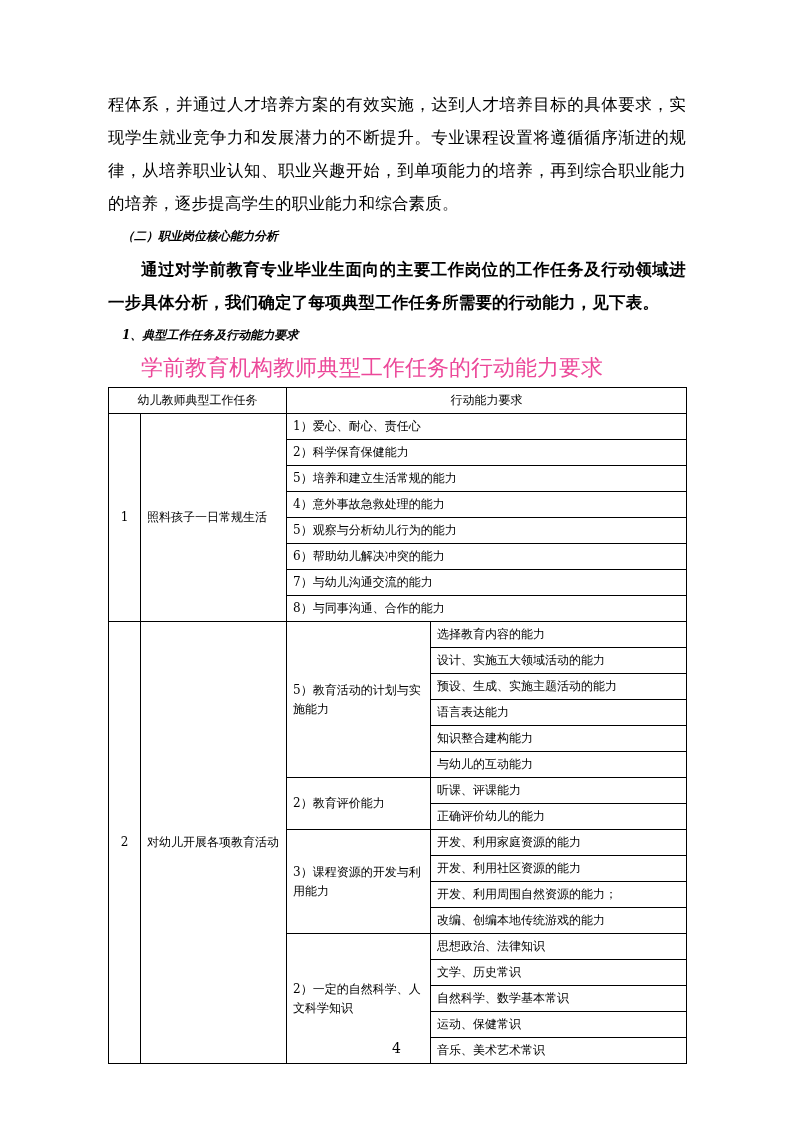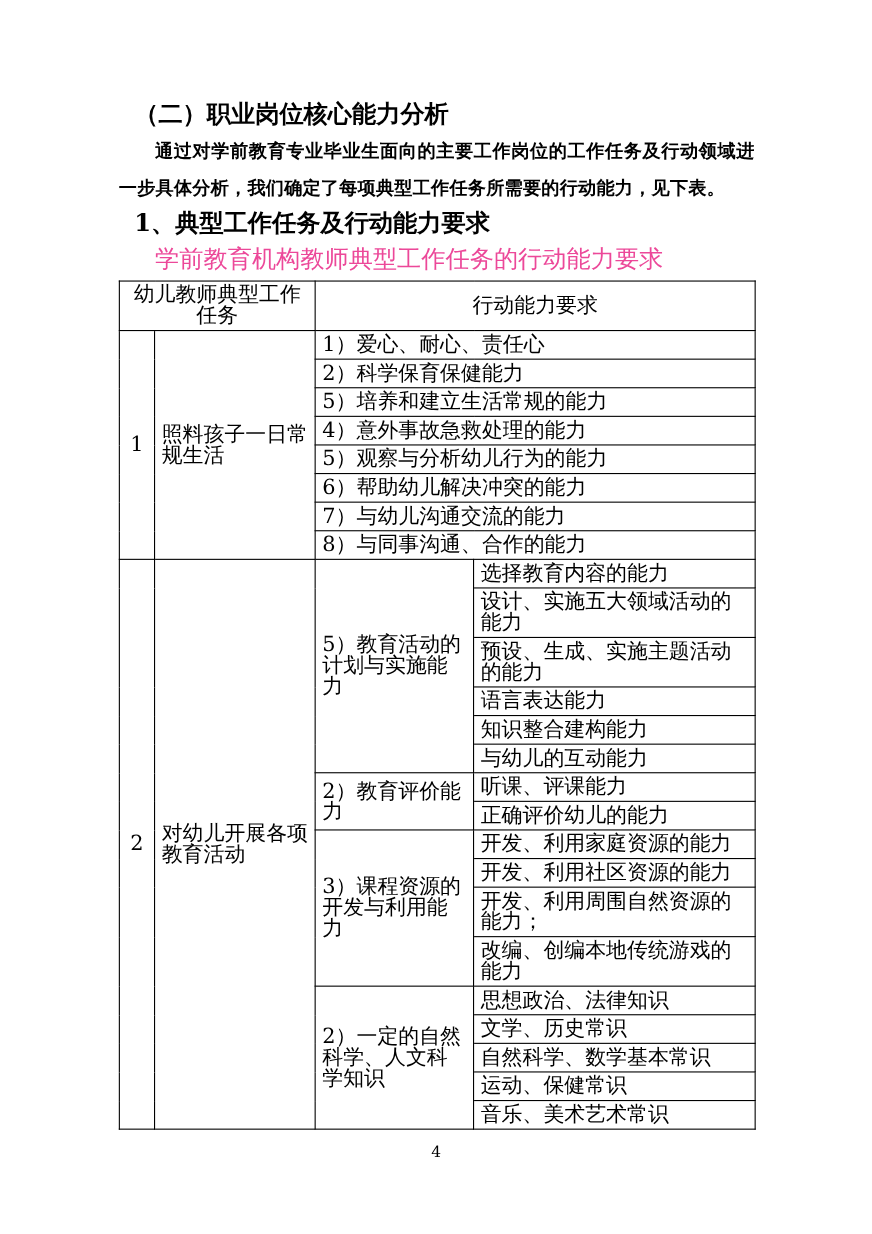--- a/index.html
+++ b/index.html
@@ -32,46 +32,47 @@
     color: #000;
     text-align: justify;
     letter-spacing: 0.2px;
   }
   .para.indent2 {
     text-indent: 33px;
     font-weight: bold;
   }
   .heading {
     font-family: "DejaVu Serif", serif;
-    font-size: 22px;
+    font-size: 12px;
     line-height: 33px;
     font-weight: bold;
     color: #000;
     text-indent: 0px;
+    font-style: italic;
   }
   .heading.ind {
     text-indent: 14px;
   }
   .caption {
     font-family: Liberation Serif, serif;
     font-size: 22px;
     line-height: 31px;
     color: #ec4899;
     text-indent: 33px;
   }
   table.main {
     border-collapse: collapse;
     width: 578px;
     margin-top: 4px;
     table-layout: fixed;
   }
   table.main td {
     border: 1px solid #000;
     font-family: "DejaVu Serif", serif;
-    font-size: 19px;
+    font-size: 12px;
     color: #000;
     padding: 3px 6px;
     line-height: 19px;
     vertical-align: middle;
     box-sizing: border-box;
   }
   td.hdr {
     text-align: center;
     height: 26px;
   }
@@ -108,20 +109,21 @@
     font-size: 14px;
     color: #000;
   }
 </style>
 </head>
 <body>
 
 <div class="page">
   <div class="content">
 
+    <div class="para">程体系，并通过人才培养方案的有效实施，达到人才培养目标的具体要求，实现学生就业竞争力和发展潜力的不断提升。专业课程设置将遵循循序渐进的规律，从培养职业认知、职业兴趣开始，到单项能力的培养，再到综合职业能力的培养，逐步提高学生的职业能力和综合素质。</div>
 
     <div class="heading ind">（二）职业岗位核心能力分析</div>
 
     <div class="para indent2">通过对学前教育专业毕业生面向的主要工作岗位的工作任务及行动领域进一步具体分析，我们确定了每项典型工作任务所需要的行动能力，见下表。</div>
 
     <div class="heading ind">1、典型工作任务及行动能力要求</div>
 
     <div class="caption">学前教育机构教师典型工作任务的行动能力要求</div>
 
     <table class="main">

